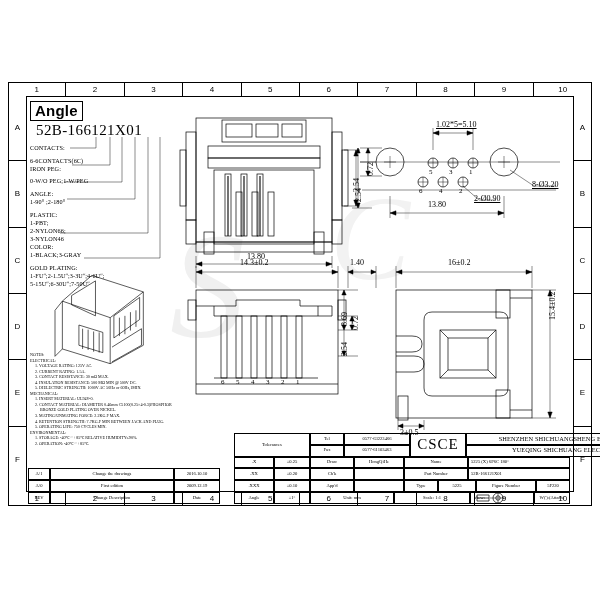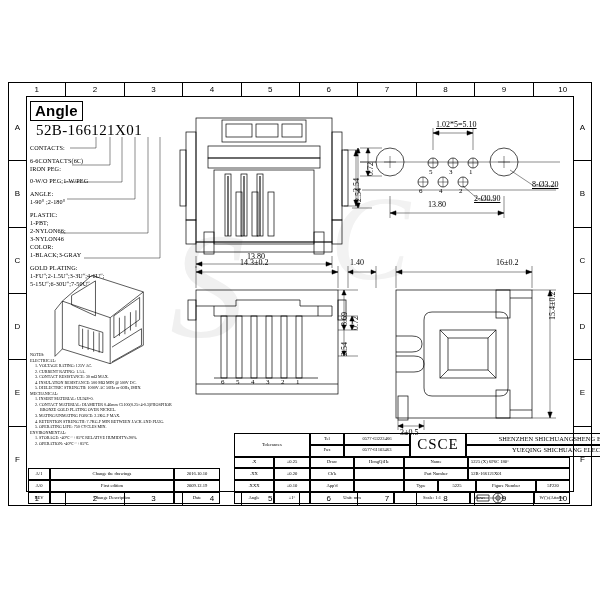--- a/index.html
+++ b/index.html
@@ -384,21 +384,21 @@
   <div class="dim v" style="left:340px;top:356px;">2.54</div>
   <div id="sidepins">
       <div class="dim" style="left: 221px; top: 378px; font-size: 7px;">6</div>
       <div class="dim" style="left: 236px; top: 378px; font-size: 7px;">5</div>
       <div class="dim" style="left: 251px; top: 378px; font-size: 7px;">4</div>
       <div class="dim" style="left: 266px; top: 378px; font-size: 7px;">3</div>
       <div class="dim" style="left: 281px; top: 378px; font-size: 7px;">2</div>
       <div class="dim" style="left: 296px; top: 378px; font-size: 7px;">1</div>
     </div>
 
-  <div class="dim" style="left:448px;top:258px;margin-left:48px;">16±0.2</div>
+  <div class="dim" style="left:448px;top:258px;">16±0.2</div>
   <div class="dim v" style="left:548px;top:320px;">15.4±0.2</div>
   <div class="dim" style="left:400px;top:428px;">3±0.5</div>
 
   <div class="notes">
     <div>NOTES:</div>
     <div id="noteslist">
         <div>ELECTRICAL:</div>
         <div class="ind1">1. VOLTAGE RATING: 125V AC.</div>
         <div class="ind1">2. CURRENT RATING: 1.5A.</div>
         <div class="ind1">3. CONTACT RESISTANCE: 30 mΩ MAX.</div>

